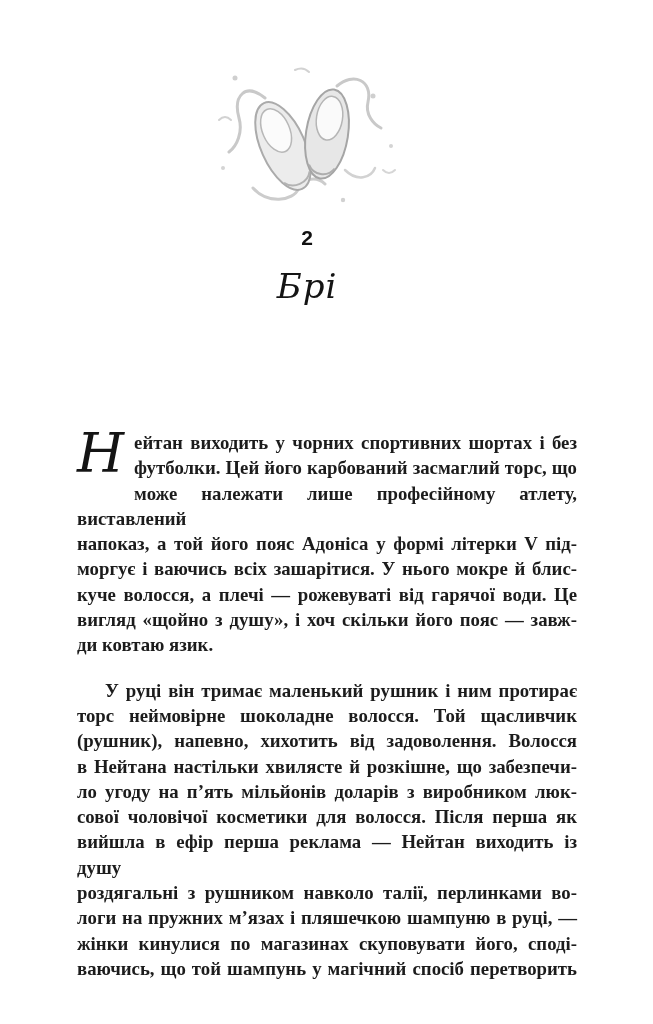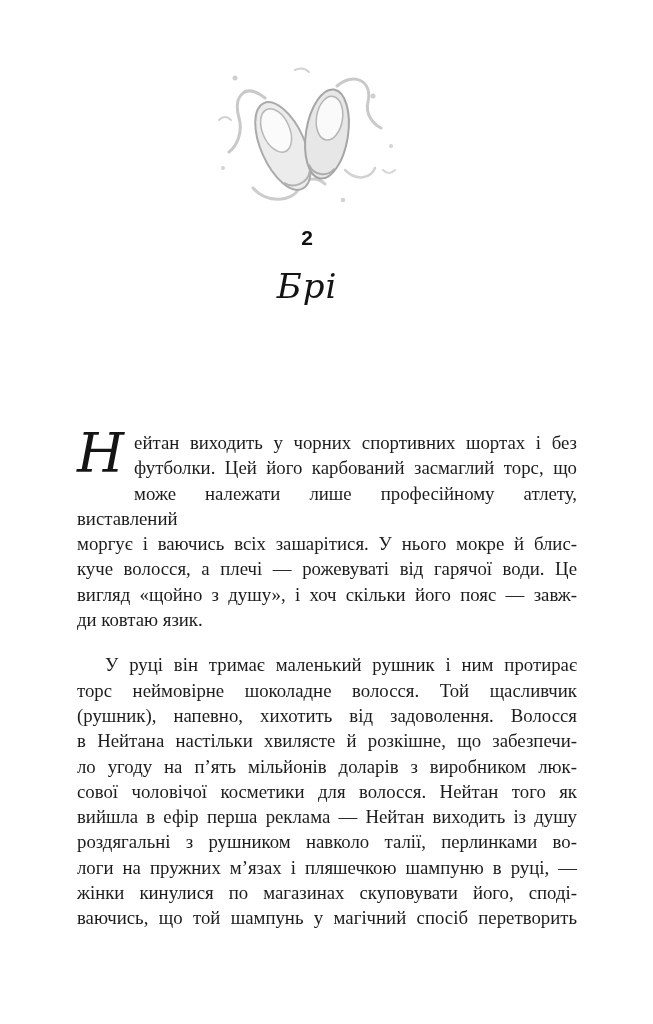--- a/index.html
+++ b/index.html
@@ -50,20 +50,21 @@
     left: 77px;
     width: 500px;
     font-size: 18.8px;
     line-height: 25.3px;
     color: #1c1c1c;
   }
   .para { overflow: visible; }
   .line {
     text-align: justify;
     text-align-last: justify;
+    font-weight: bold;
   }
   .line.line-end {
     text-align: center;
     text-align-last: left;
   }
   .line.first-indent { text-indent: 28px; margin-top: 20px; }
   .dropcap {
     float: left;
     font-family: "DejaVu Serif", serif;
     font-style: italic;
@@ -113,32 +114,33 @@
   <div class="chapter-number">2</div>
 
   <div class="chapter-title">Брі</div>
 
   <div class="body-text">
     <div class="para">
         <span class="dropcap">Н</span>
         <div class="line">ейтан виходить у чорних спортивних шортах і без</div>
         <div class="line">футболки. Цей його карбований засмаглий торс, що</div>
         <div class="line">може належати лише професійному атлету, виставлений</div>
+        <div class="line">напоказ, а той його пояс Адоніса у формі літерки V під-</div>
         <div class="line">моргує і ваючись всіх зашарітися. У нього мокре й блис-</div>
         <div class="line">куче волосся, а плечі — рожевуваті від гарячої води. Це</div>
         <div class="line">вигляд «щойно з душу», і хоч скільки його пояс — завж-</div>
         <div class="line line-end">ди ковтаю язик.</div>
       </div>
     <div class="para">
         <div class="line first-indent">У руці він тримає маленький рушник і ним протирає</div>
         <div class="line">торс неймовірне шоколадне волосся. Той щасливчик</div>
         <div class="line">(рушник), напевно, хихотить від задоволення. Волосся</div>
         <div class="line">в Нейтана настільки хвилясте й розкішне, що забезпечи-</div>
         <div class="line">ло угоду на п’ять мільйонів доларів з виробником люк-</div>
-        <div class="line">сової чоловічої косметики для волосся. Нейтан того як</div>
+        <div class="line">сової чоловічої косметики для волосся. Після перша як</div>
         <div class="line">вийшла в ефір перша реклама — Нейтан виходить із душу</div>
         <div class="line">роздягальні з рушником навколо талії, перлинками во-</div>
         <div class="line">логи на пружних м’язах і пляшечкою шампуню в руці, —</div>
         <div class="line">жінки кинулися по магазинах скуповувати його, споді-</div>
         <div class="line">ваючись, що той шампунь у магічний спосіб перетворить</div>
       </div>
   </div>
 
 </div>
 

